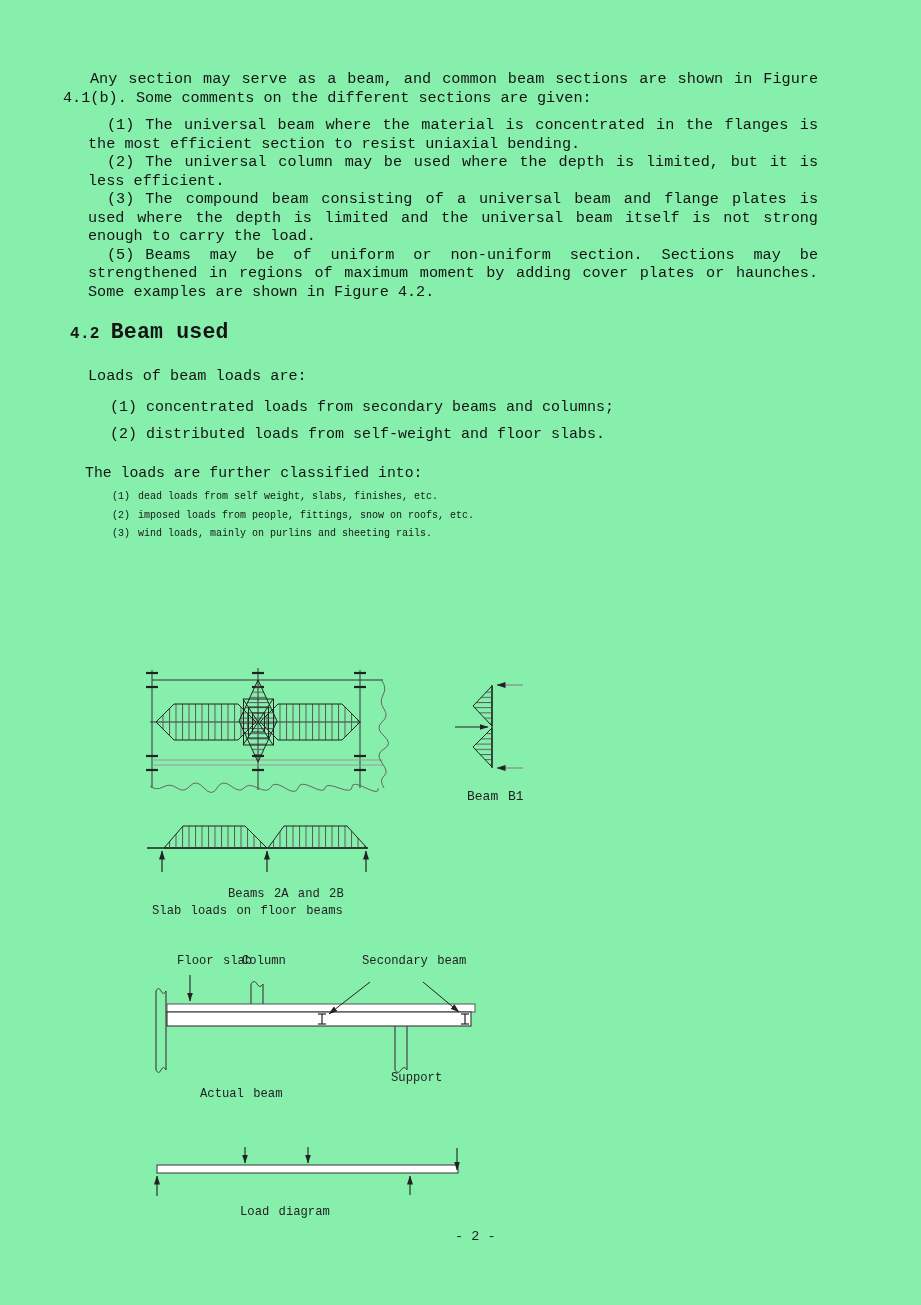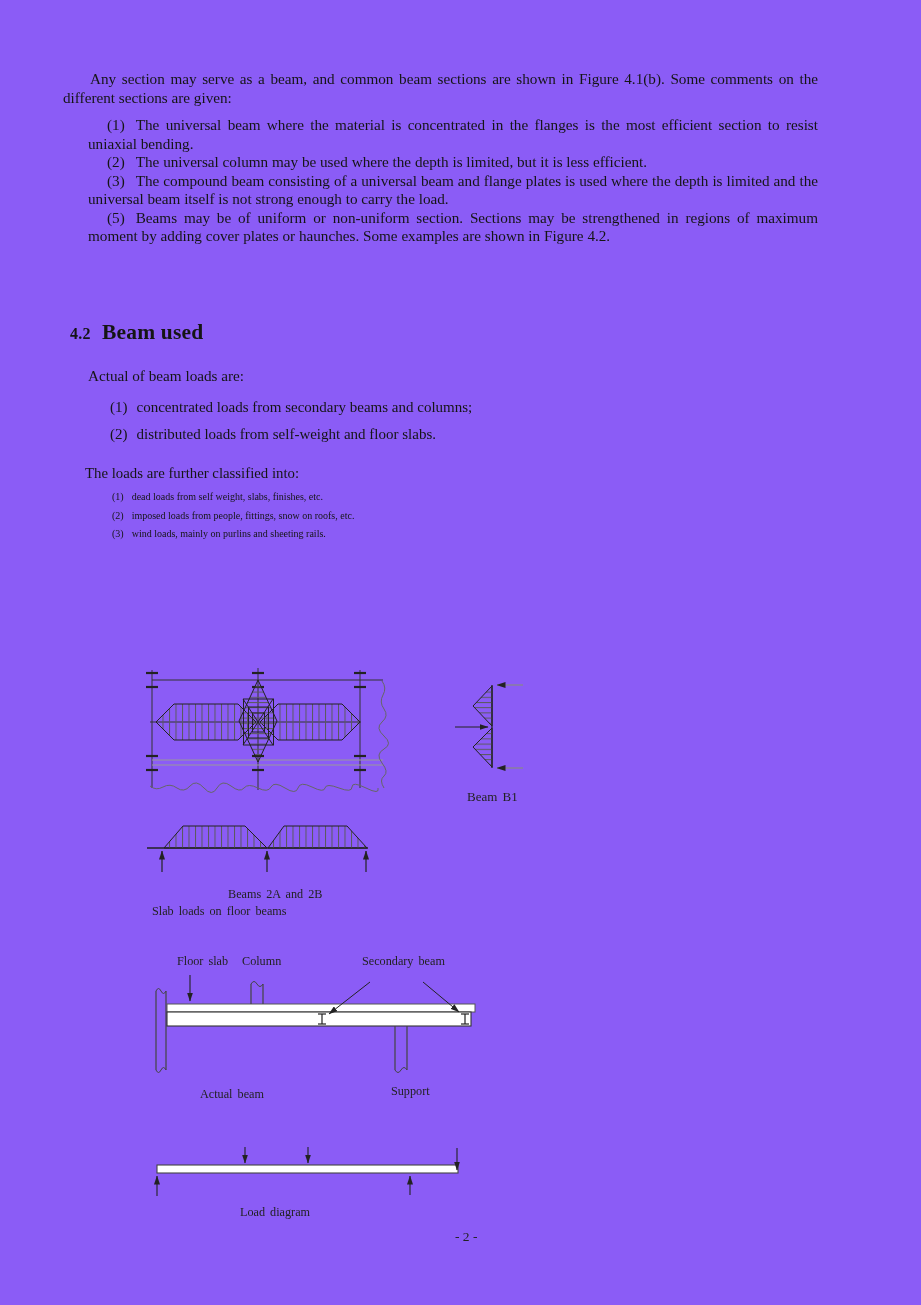--- a/index.html
+++ b/index.html
@@ -1,18 +1,18 @@
 <!DOCTYPE html>
 <html><head>
 <meta charset="utf-8">
 <style>
   html,body { margin:0; padding:0; background:#e8e8e8; }
   #page {
-    position:relative; width:921px; height:1305px; background:#8b5cf6;
-    font-family:Liberation Serif, serif; color:#151515; overflow:hidden;
+    position:relative; width:921px; height:1305px; background:#86efac;
+    font-family:Liberation Mono, monospace; color:#151515; overflow:hidden;
     margin:0 auto;
   }
   .abs { position:absolute; }
   .j { text-align:justify; }
   .body-text { font-size:15.2px; line-height:18.5px; }
   .indent27 { text-indent:27px; }
   .li { text-align:justify; text-indent:19px; margin-left:25px; }
   .num { margin-right:11px; }
   .h-num  { font-weight:bold; font-size:16px; letter-spacing:0.3px;margin-top:28px; }
   .h-title{ font-weight:bold; font-size:21.5px; margin-left:11px; letter-spacing:0.2px; }
@@ -160,21 +160,21 @@
     </div>
     <div class="li">
       <span class="num">(5)</span><span>Beams may be of uniform or non-uniform section. Sections may be strengthened in regions of maximum moment by adding cover plates or haunches. Some examples are shown in Figure 4.2.</span>
     </div>
   </div>
 
   <div class="abs" style="top:320px; left:70px;">
     <span class="h-num">4.2</span><span class="h-title">Beam used</span>
   </div>
 
-  <div class="abs intro" style="top:367px; left:88px;">Actual of beam loads are:</div>
+  <div class="abs intro" style="top:367px; left:88px;">Loads of beam loads are:</div>
 
   <div class="abs" style="top:399px; left:110px;">
     <div class="sp-item">
       <span class="num">(1)</span><span>concentrated loads from secondary beams and columns;</span>
     </div>
     <div class="sp-item">
       <span class="num">(2)</span><span>distributed loads from self-weight and floor slabs.</span>
     </div>
   </div>
 
@@ -192,19 +192,19 @@
     </div>
   </div>
 
 
   <div class="fig-label" style="left:467px; top:789px; font-size:13px;">Beam B1</div>
   <div class="fig-label" style="left:228px; top:887px;">Beams 2A and 2B</div>
   <div class="fig-label" style="left:152px; top:904px;">Slab loads on floor beams</div>
   <div class="fig-label" style="left:177px; top:954px;">Floor slab</div>
   <div class="fig-label" style="left:242px; top:954px;">Column</div>
   <div class="fig-label" style="left:362px; top:954px;">Secondary beam</div>
-  <div class="fig-label" style="left:391px; top:1071px;margin-top:13px;">Support</div>
+  <div class="fig-label" style="left:391px; top:1071px;">Support</div>
   <div class="fig-label" style="left:200px; top:1087px;">Actual beam</div>
   <div class="fig-label" style="left:240px; top:1205px;">Load diagram</div>
 
   <div class="page-num" style="left:455px; top:1229px;">- 2 -</div>
 
 </div>
 
 </body></html>

